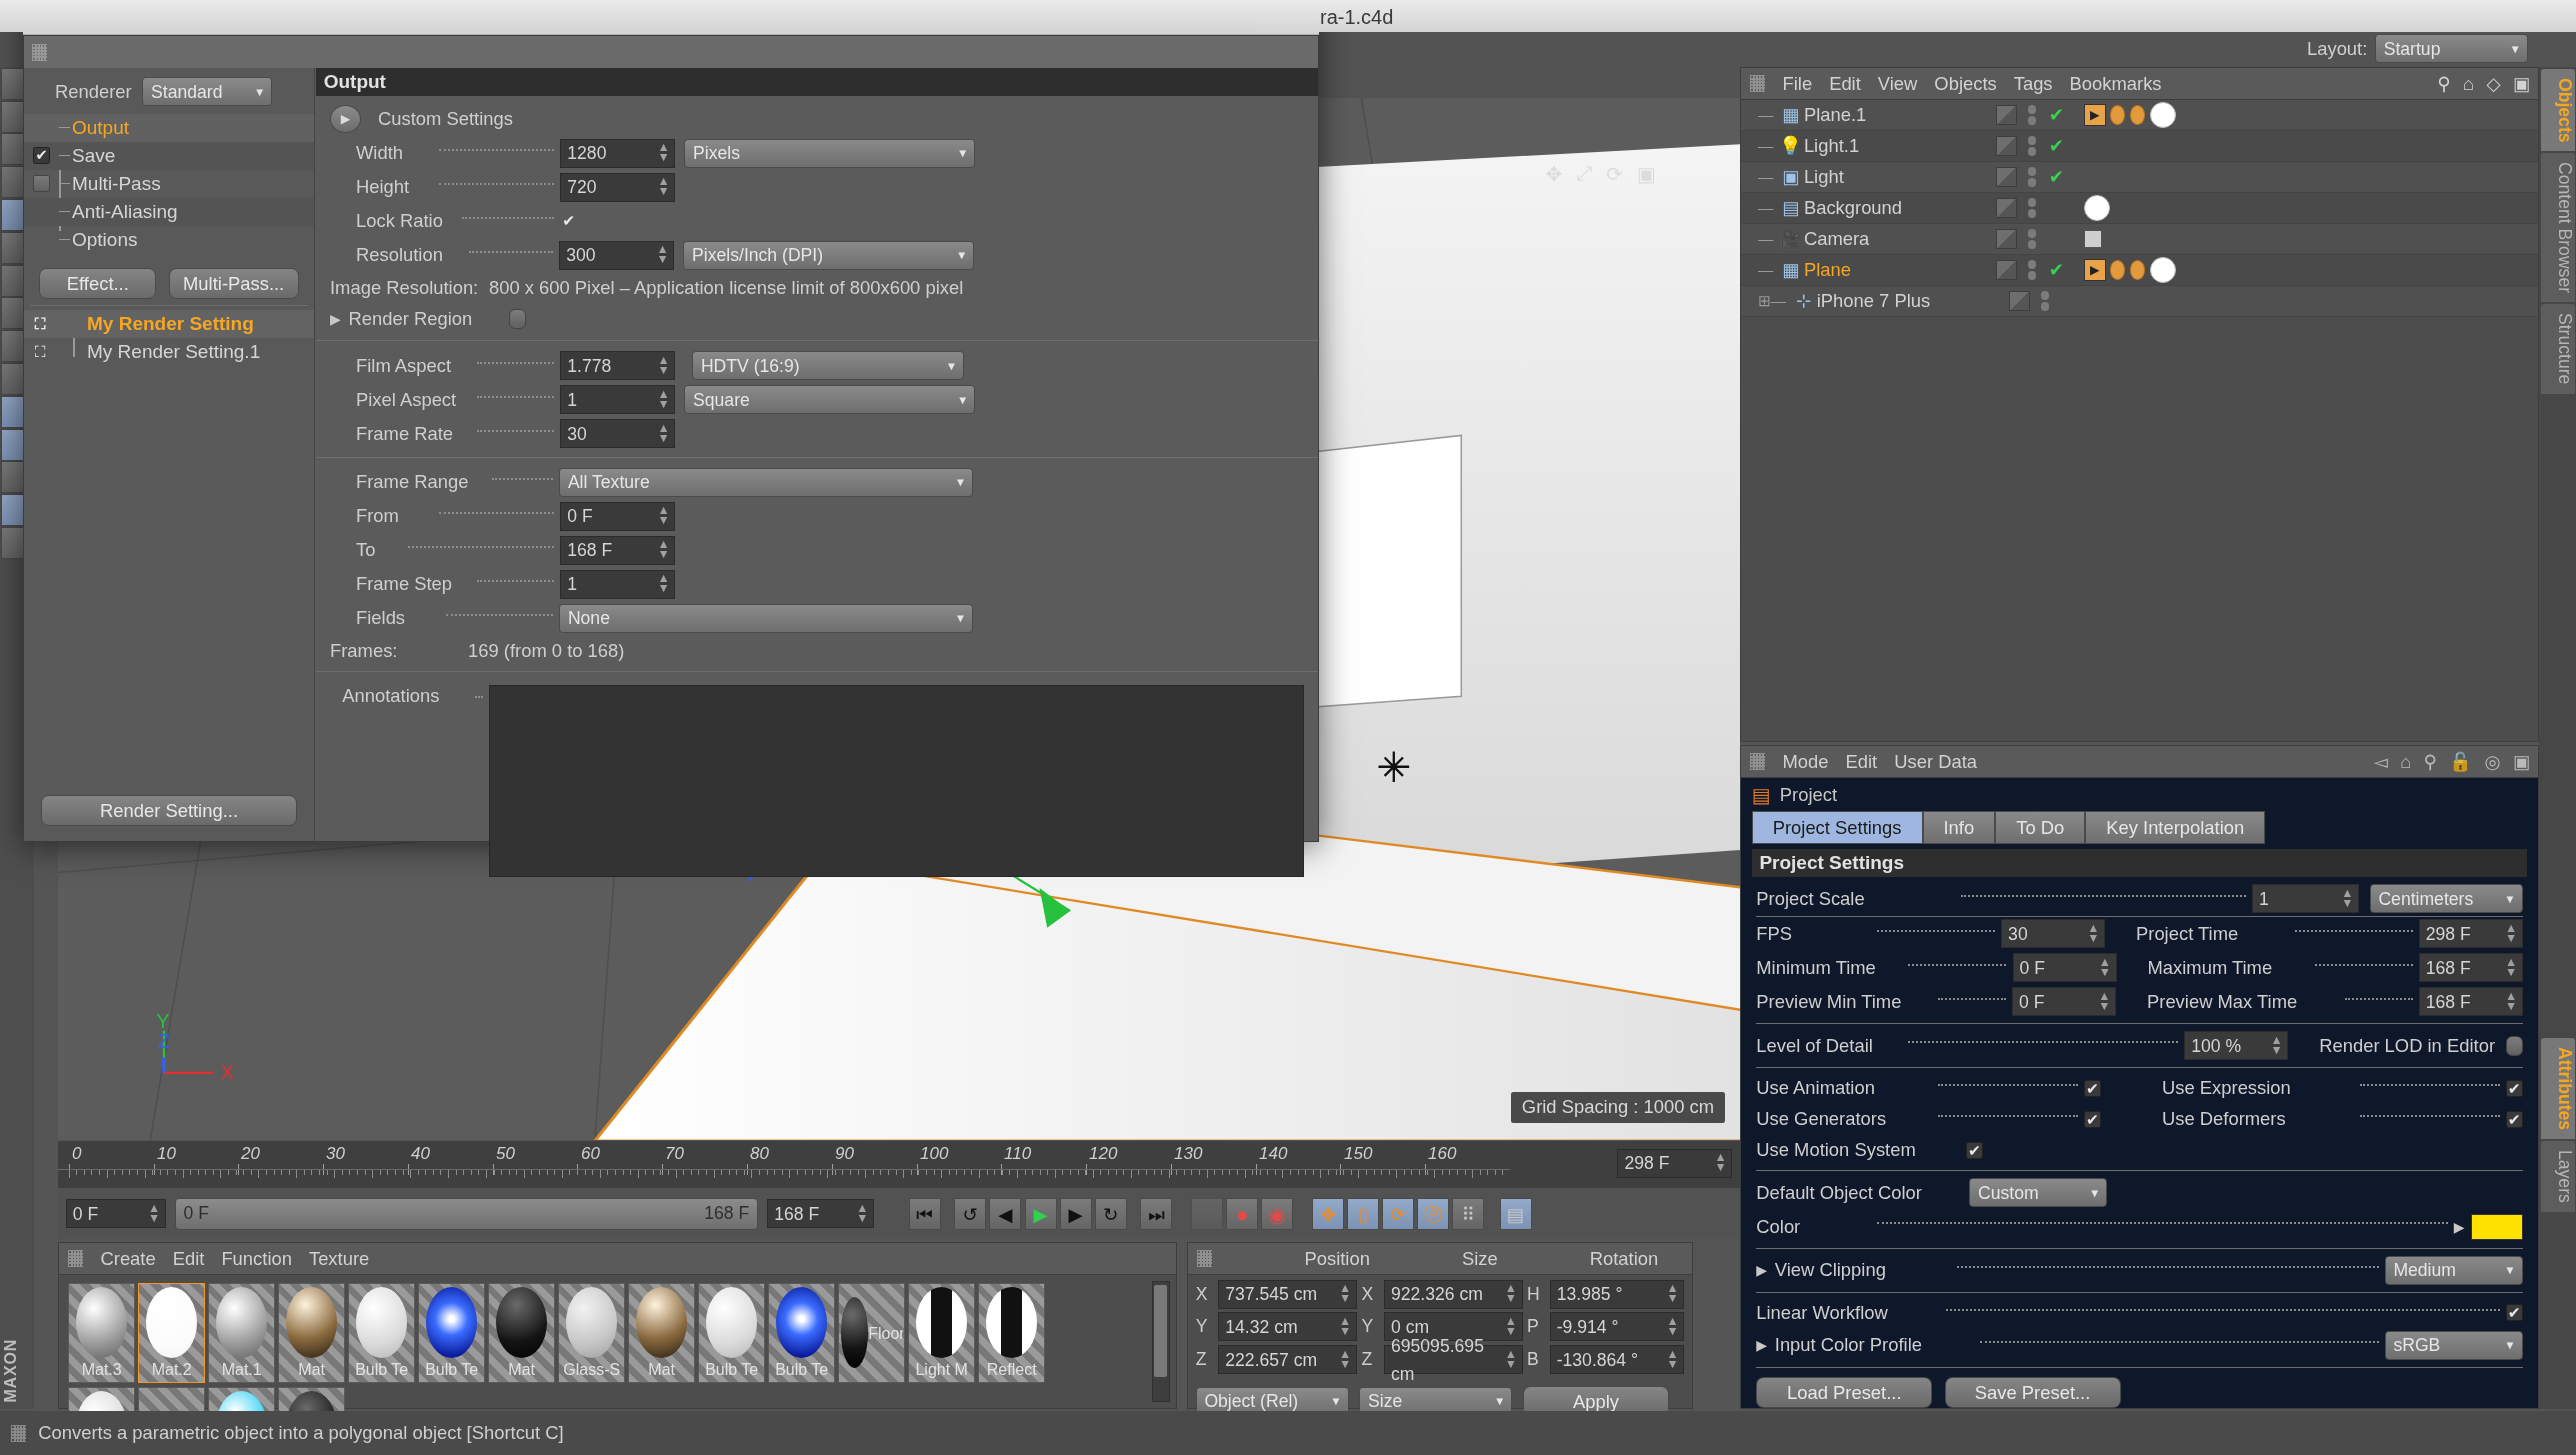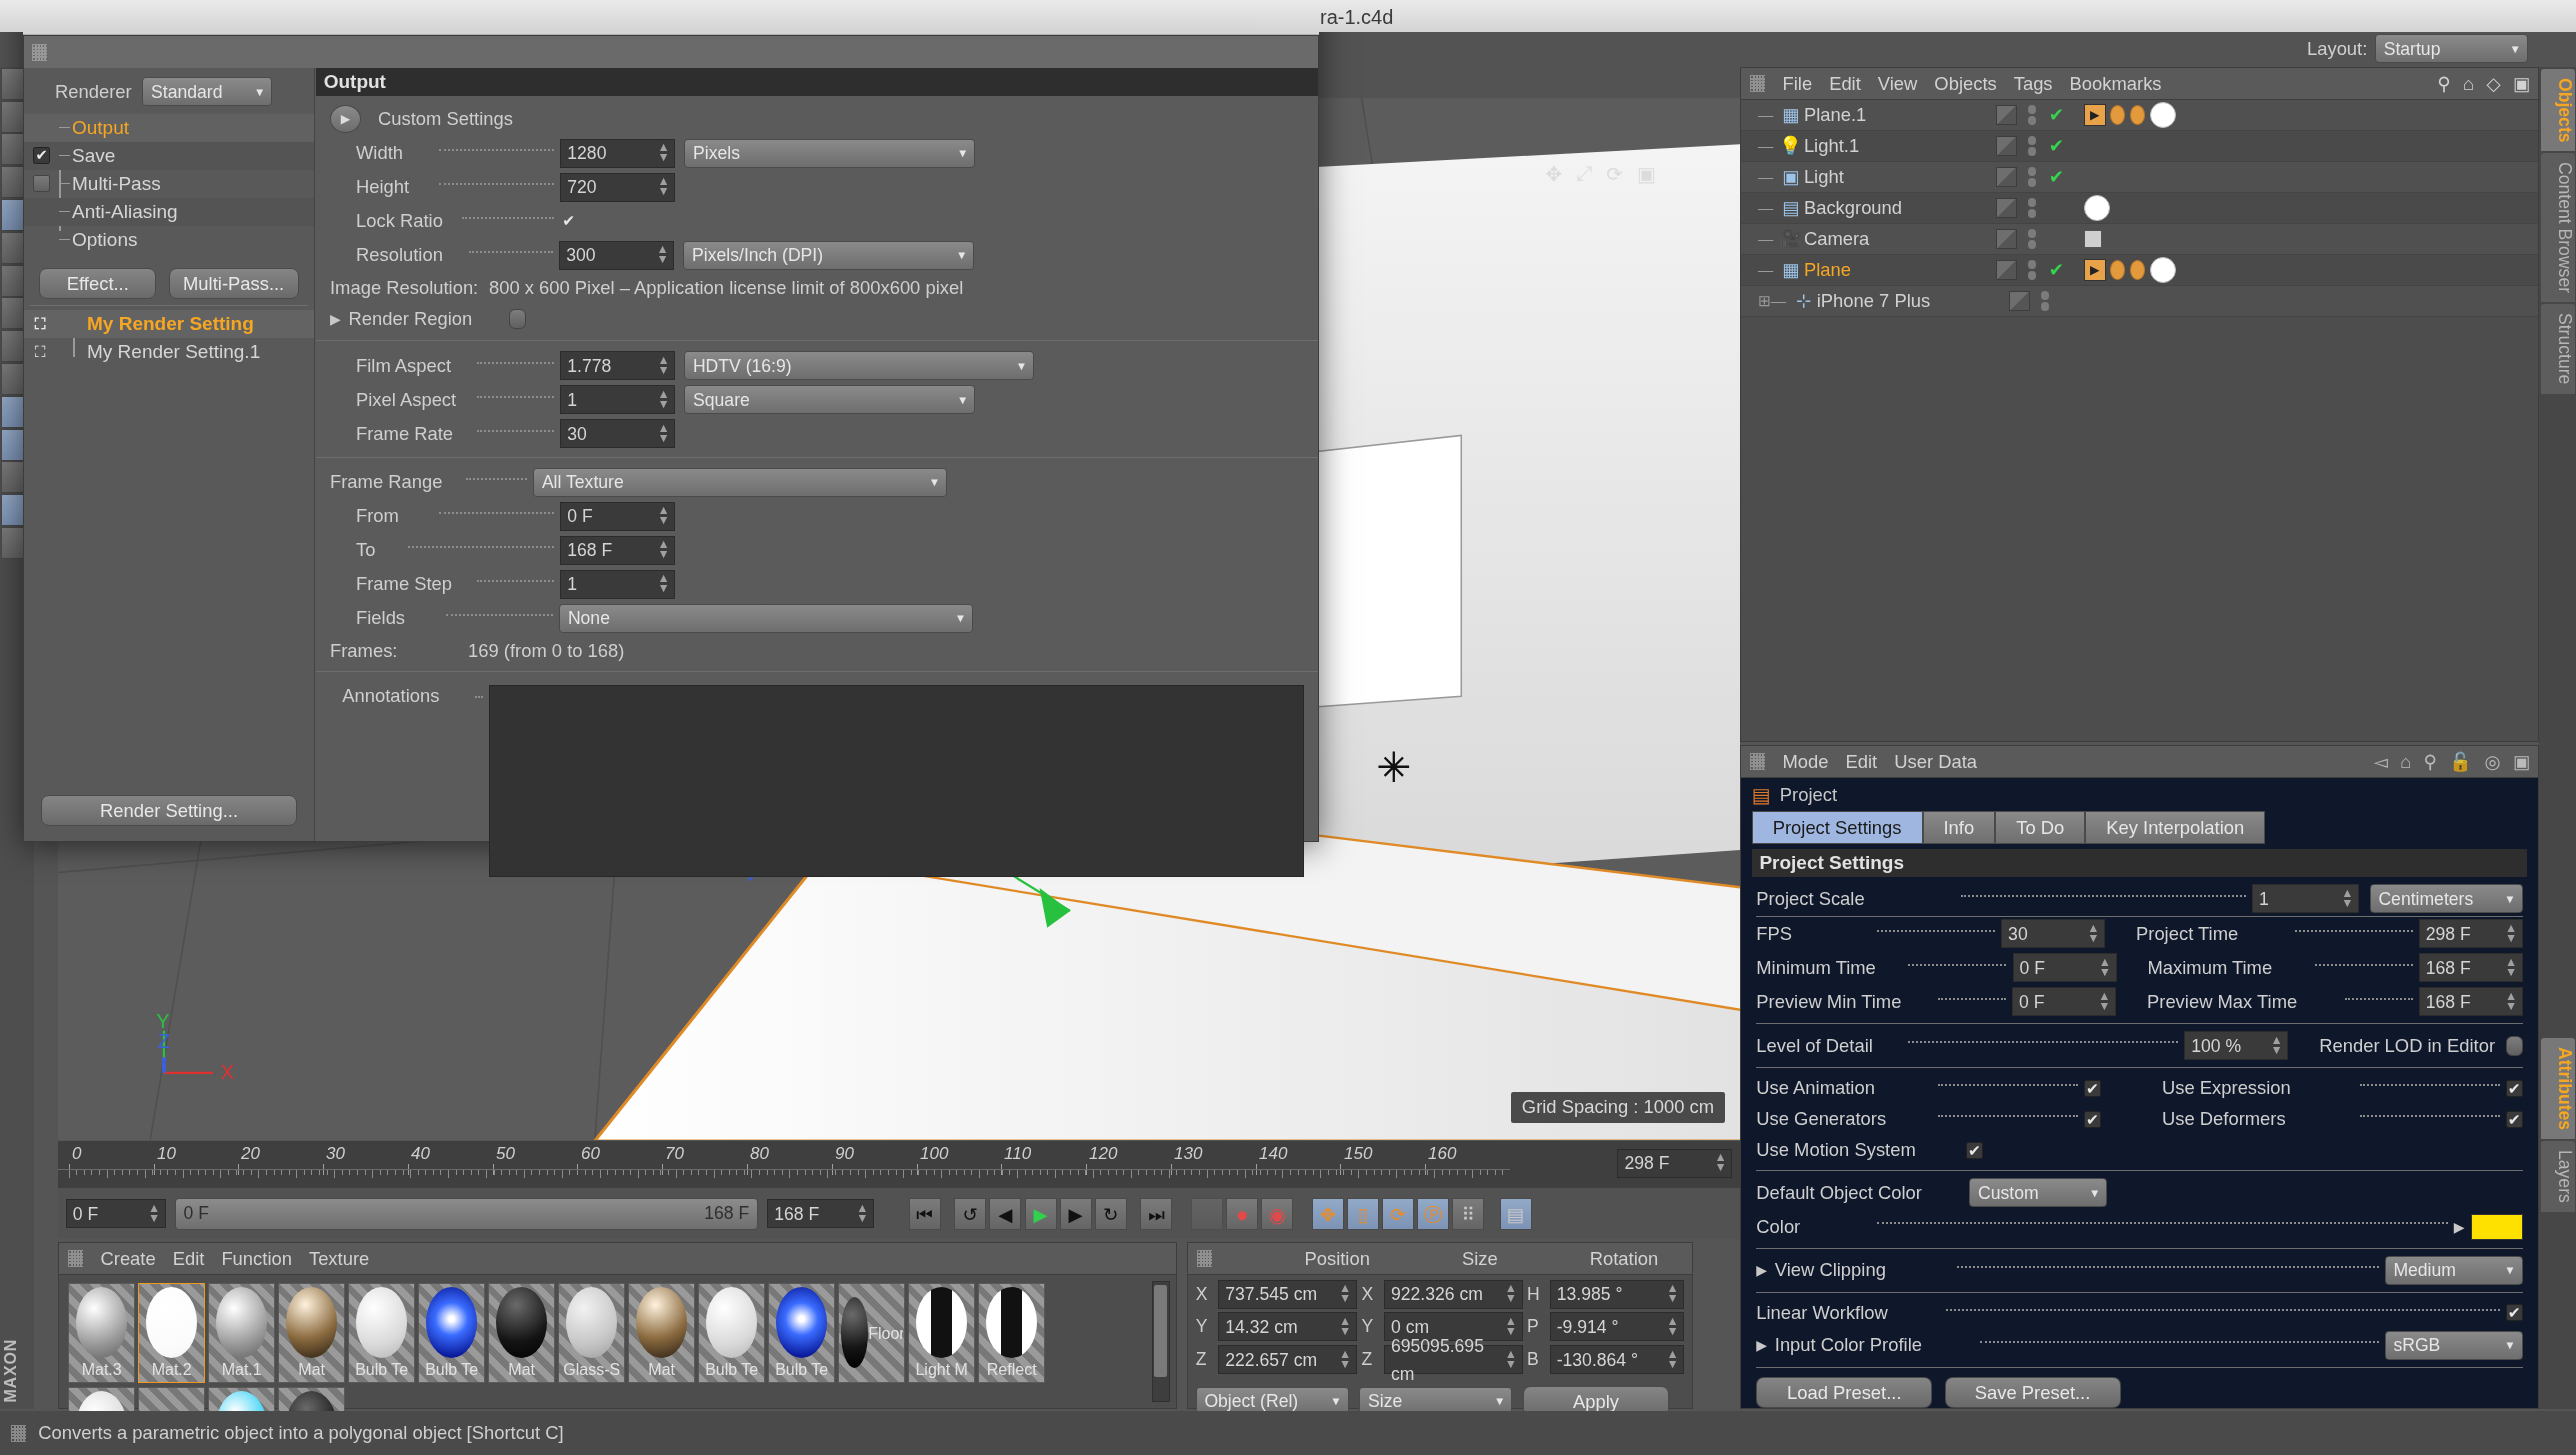--- a/index.html
+++ b/index.html
@@ -1084,21 +1084,21 @@
         <div class="hr" style="margin:6.1px 0"></div>
 
         <div style="padding:1.5px 14px 0 14px">
           <div class="frow">
             <span class="flabel" style="width:115px;margin-left:26px">Film Aspect</span>
             <span class="dots" style="max-width:77px"></span>
             <div class="num" style="width:115px">
               <span>1.778</span>
               <span class="sp">▲<br>▼</span>
             </div>
-            <div class="combo" style="width:350px;margin-left:9px">
+            <div class="combo" style="width:272px;margin-left:17px">
               <span>HDTV (16:9)</span>
               <span class="car">▼</span>
             </div>
           </div>
           <div class="frow">
             <span class="flabel" style="width:115px;margin-left:26px">Pixel Aspect</span>
             <span class="dots" style="max-width:77px"></span>
             <div class="num" style="width:115px">
               <span>1</span>
               <span class="sp">▲<br>▼</span>
@@ -1114,21 +1114,21 @@
             <div class="num" style="width:115px">
               <span>30</span>
               <span class="sp">▲<br>▼</span>
             </div>
           </div>
         </div>
         <div class="hr" style="margin:6.1px 0"></div>
 
         <div style="padding:1.5px 14px 0 14px">
           <div class="frow">
-            <span class="flabel" style="width:130px;">Frame Range</span>
+            <span class="flabel" style="width:130px;margin-left:26px">Frame Range</span>
             <span class="dots" style="max-width:61px"></span>
             <div class="combo" style="width:414px">
               <span>All Texture</span>
               <span class="car">▼</span>
             </div>
           </div>
           <div class="frow">
             <span class="flabel" style="width:77px;margin-left:26px">From</span>
             <span class="dots" style="max-width:115px"></span>
             <div class="num" style="width:115px">

